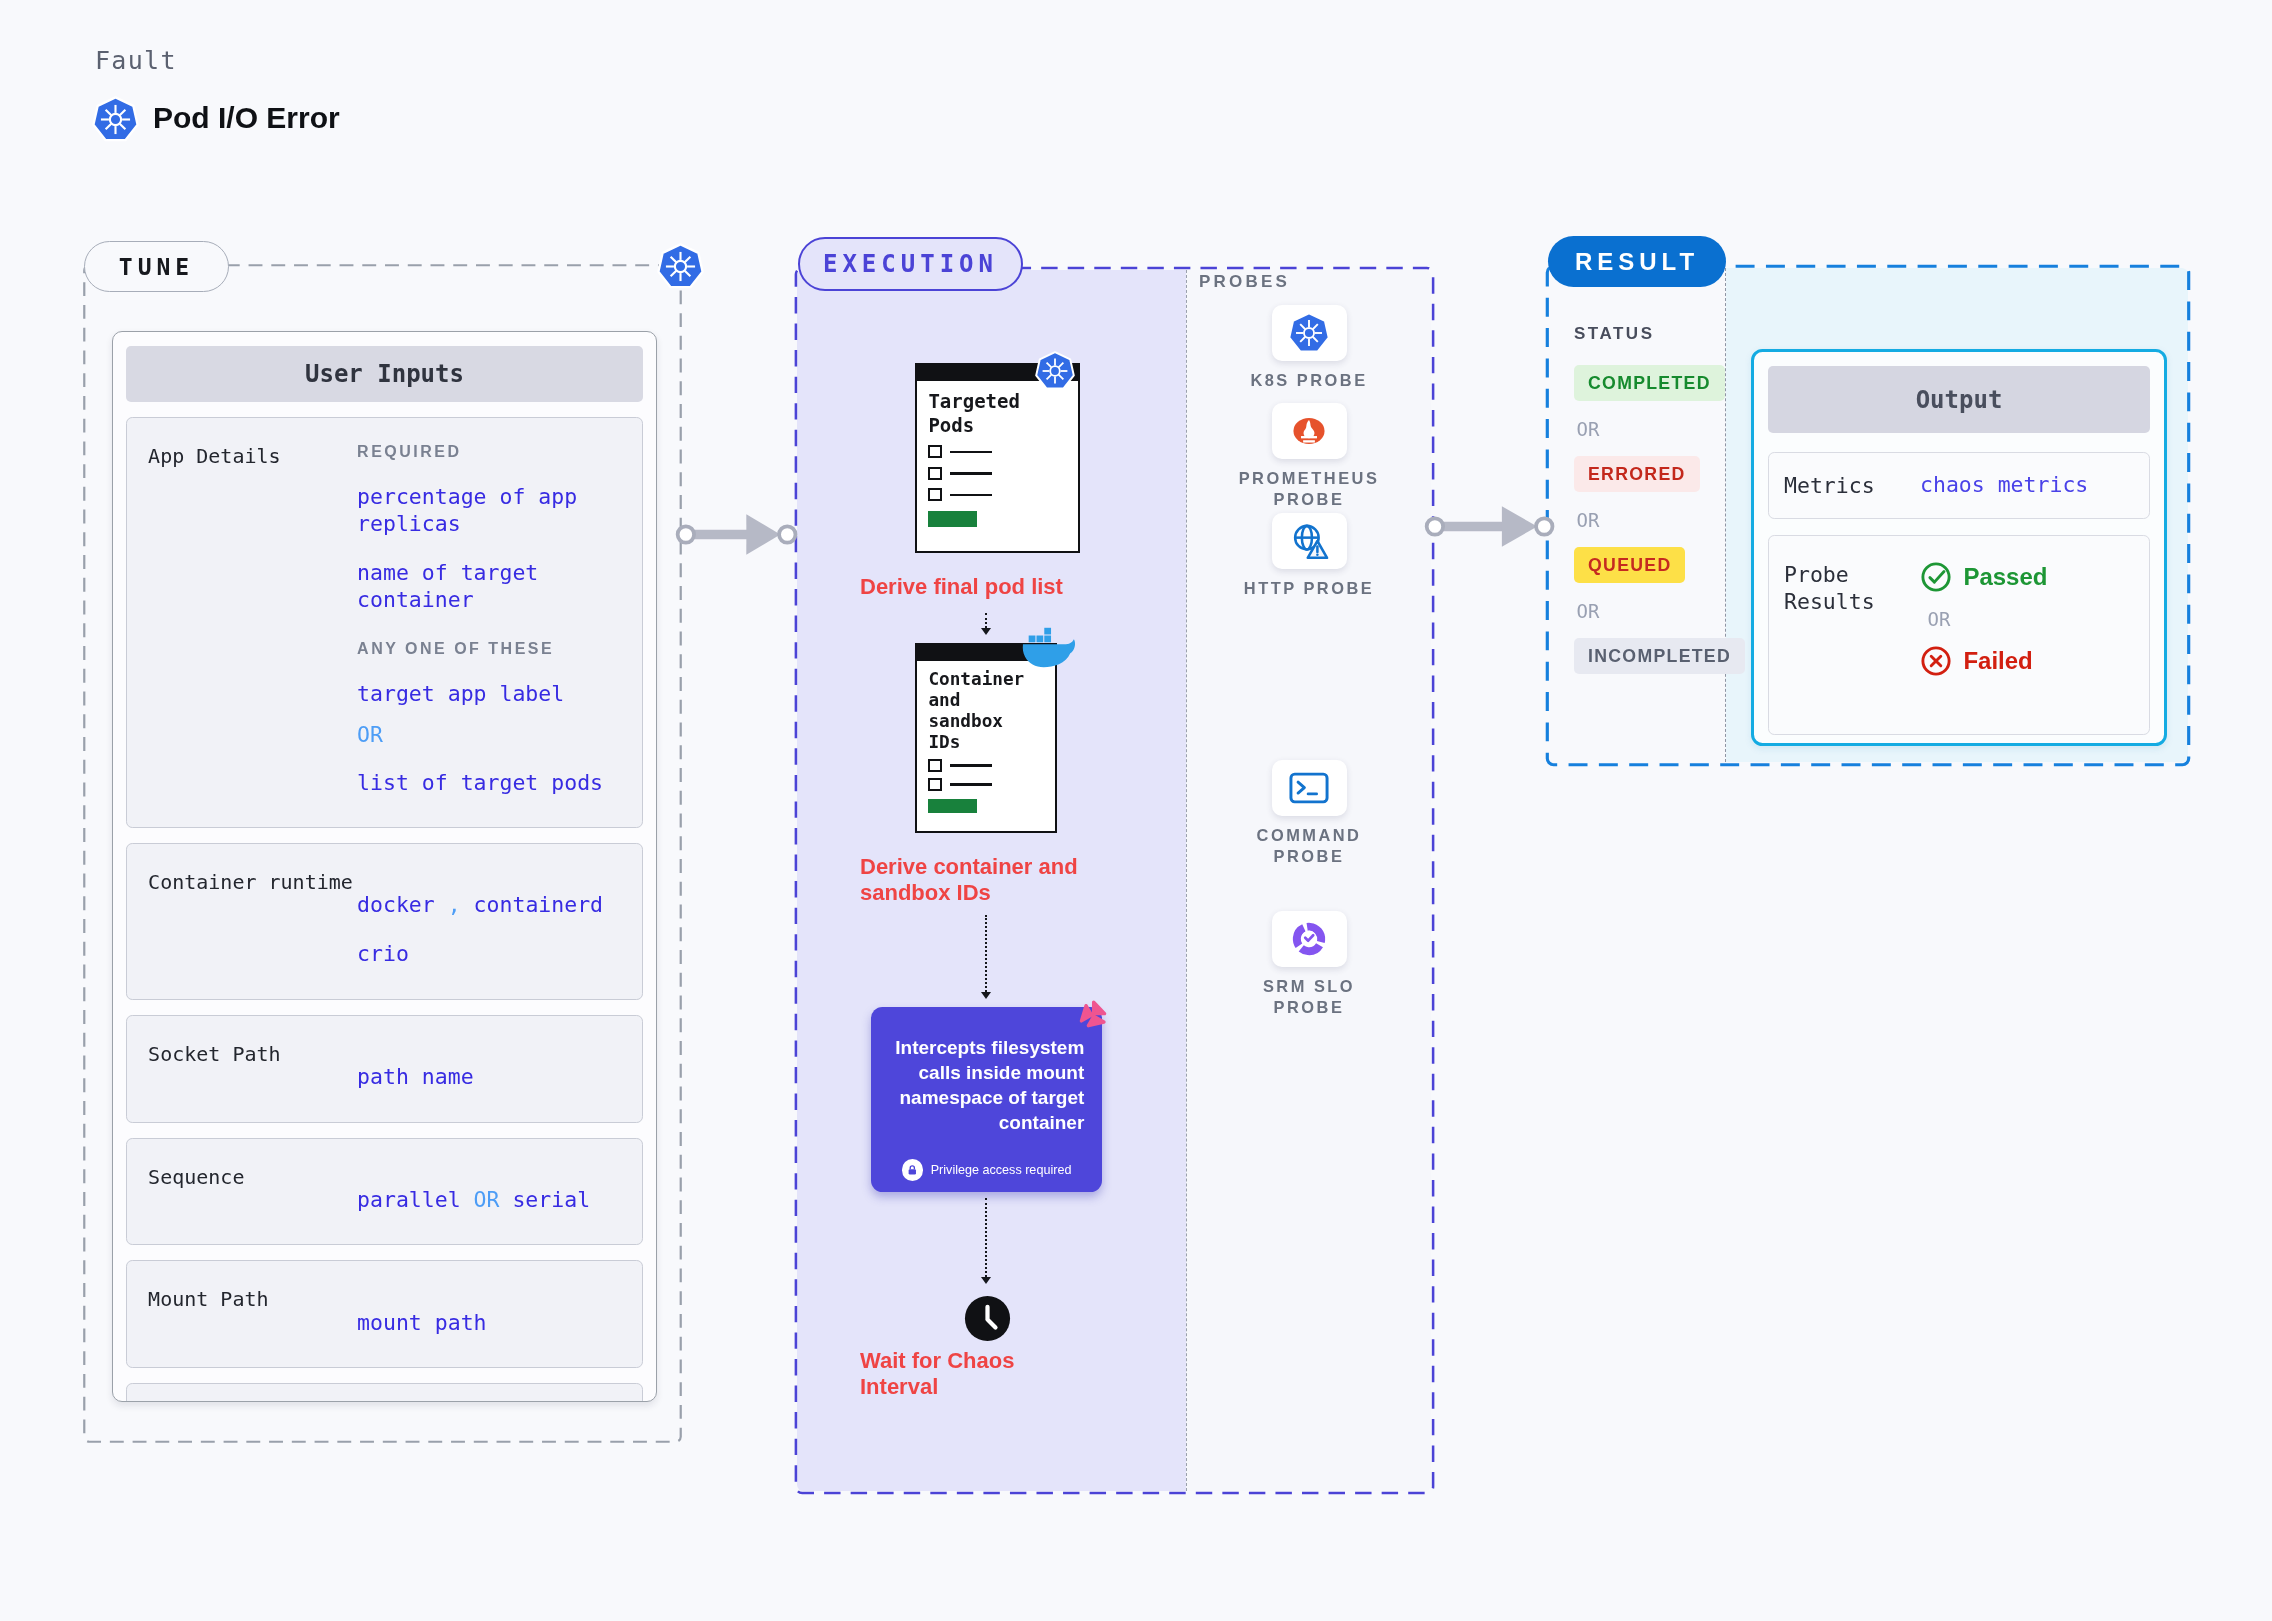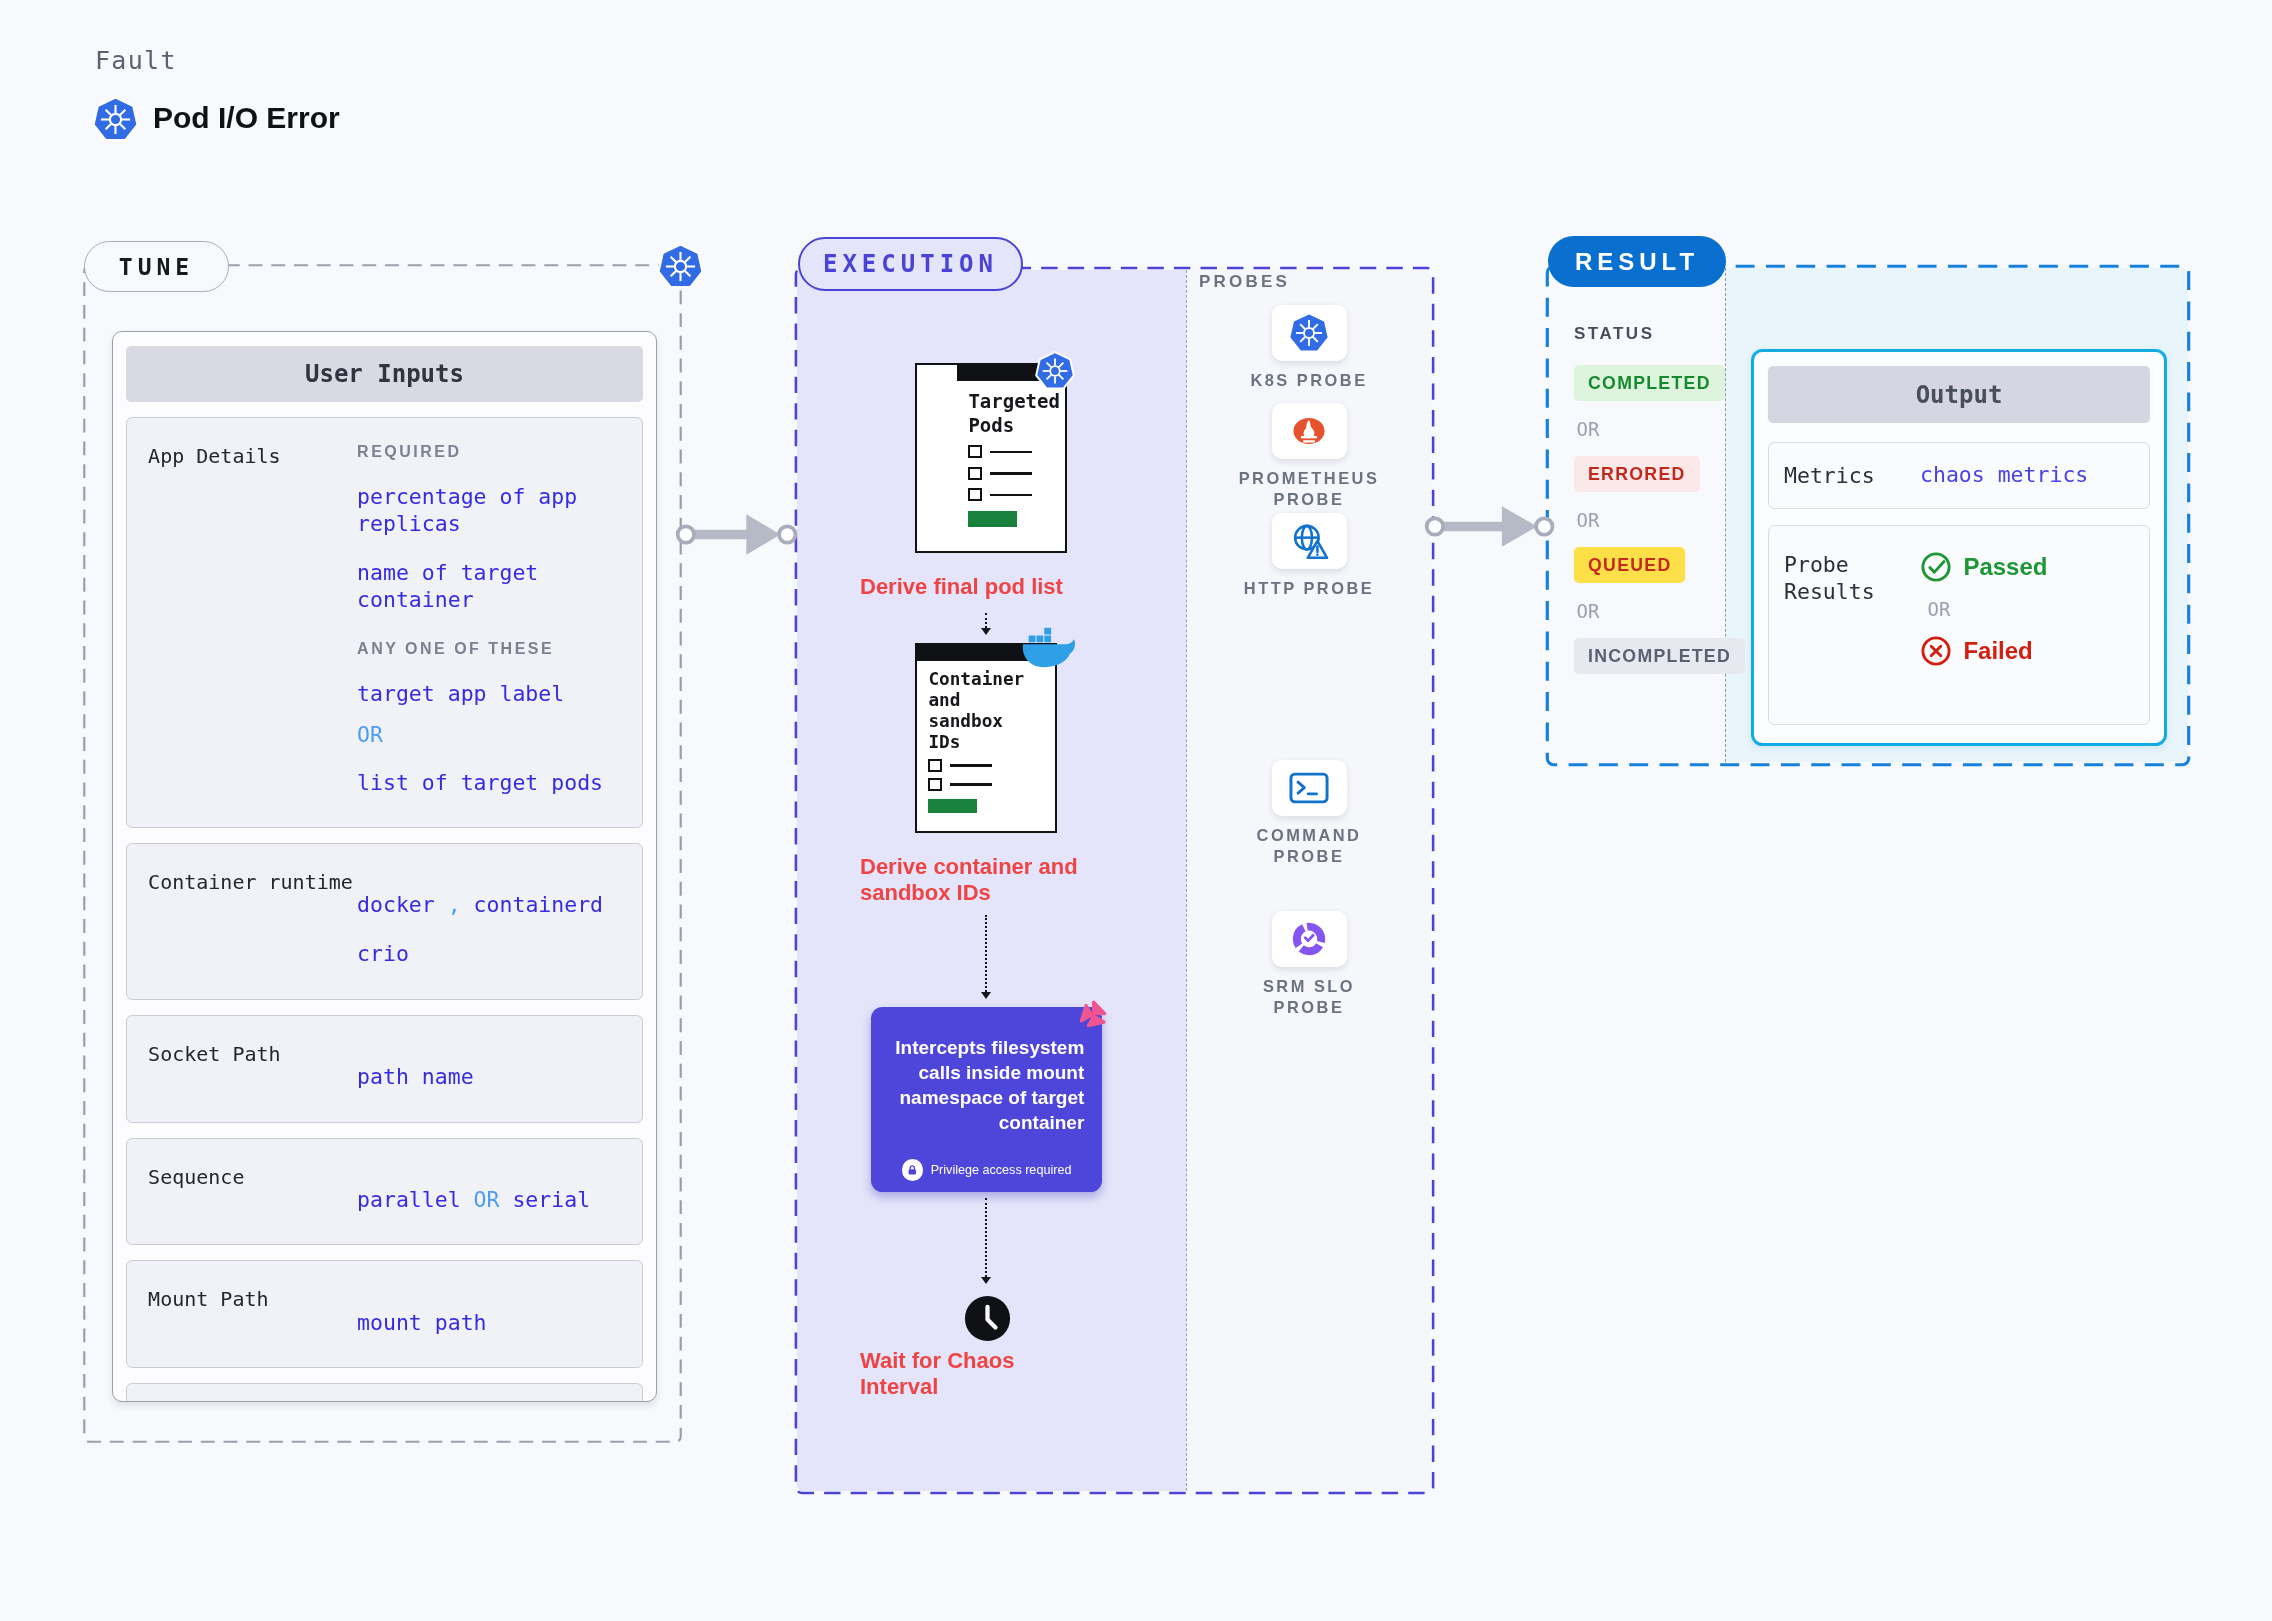--- a/index.html
+++ b/index.html
@@ -97,21 +97,21 @@
   .badge{display:inline-block;font-size:17.7px;font-weight:bold;letter-spacing:1.3px;border-radius:5px;
          padding:7.6px 14px;text-align:center;}
   .badge.green{background:#def3dc;color:#168a2e;}
   .badge.red{background:#fbe9e9;color:#c3281c;}
   .badge.yellow{background:#fde047;color:#c52a20;}
   .badge.gray{background:#e7e9f1;color:#596070;}
   .status-or{font-family:"DejaVu Sans Mono","Liberation Mono",monospace;font-size:19px;color:#99a0b2;
              margin:16.4px 0 16.4px 2.5px;}
   .output-box{left:1751px;top:349px;width:416px;height:397px;background:#fbfdfe;border:3.2px solid #14abe2;
               border-radius:11.4px;box-sizing:border-box;padding:14px;box-shadow:0 2.5px 7.6px rgba(20,120,180,.10);}
-  .output-header{height:57px;background:#d5d6e1;border-radius:5px;display:flex;align-items:center;
+  .output-header{height:67px;background:#d5d6e1;border-radius:5px;display:flex;align-items:center;
                  justify-content:center;font-size:24px;font-weight:bold;color:#494e5d;}
   .orow{border:1.3px solid #d9dbe3;border-radius:6.3px;background:#fafbfd;box-sizing:border-box;
         display:grid;grid-template-columns:136px 1fr;padding:19px 6.3px 14px 15px;}
   .orow.metrics{margin-top:19px;min-height:67px;}
   .orow.probe-results{margin-top:16.4px;min-height:200px;padding-top:25px;}
   .orow-label{font-size:21.5px;color:#2b2f3a;line-height:27px;}
   .orow-value{font-size:21.5px;color:#4a42e8;}
   .passfail{display:flex;align-items:center;gap:11.4px;font-size:24px;font-weight:bold;}
   .passfail.pass{color:#1d9635;}
   .passfail.fail{color:#d21f10;}
@@ -279,21 +279,21 @@
     <circle cx="22" cy="45" r="13" fill="#fff" stroke="#a9adbb" stroke-width="6"></circle>
     <circle cx="183" cy="45" r="13" fill="#fff" stroke="#a9adbb" stroke-width="6"></circle>
   </svg>
   <svg class="abs" style="left:1421px;top:498px" width="134" height="57" viewBox="0 0 212 90">
     <line x1="22" y1="45" x2="138" y2="45" stroke="#b6b9c6" stroke-width="15"></line>
     <polygon points="128,13 128,77 184,45" fill="#b6b9c6"></polygon>
     <circle cx="22" cy="45" r="13" fill="#fff" stroke="#a9adbb" stroke-width="6"></circle>
     <circle cx="195" cy="45" r="13" fill="#fff" stroke="#a9adbb" stroke-width="6"></circle>
   </svg>
 
-  <div class="abs doc doc1" style="left:915px;top:363px;width:152px;height:190px;padding-left:40px;">
+  <div class="abs doc doc1" style="left:915px;top:363px;width:165px;height:190px;">
     <div class="doc-top"></div>
     <div class="doc-body">
       <div class="doc-title pre">Targeted
 Pods</div>
       <div class="cbrow">
           <span class="cb"></span>
           <span class="cline"></span>
         </div>
       <div class="cbrow">
           <span class="cb"></span>

